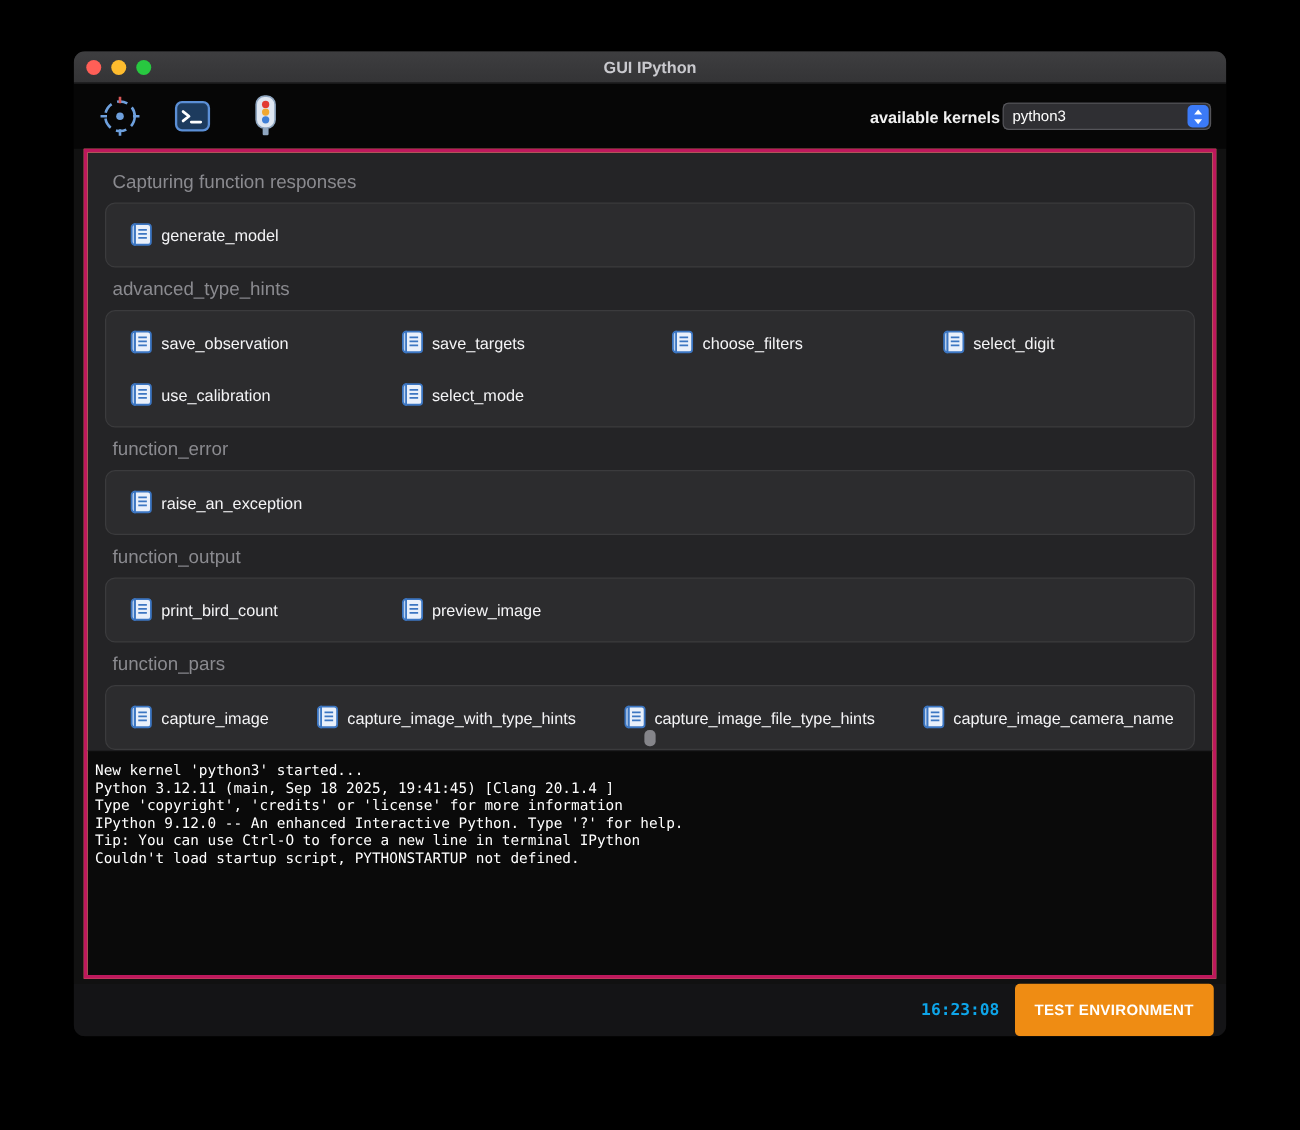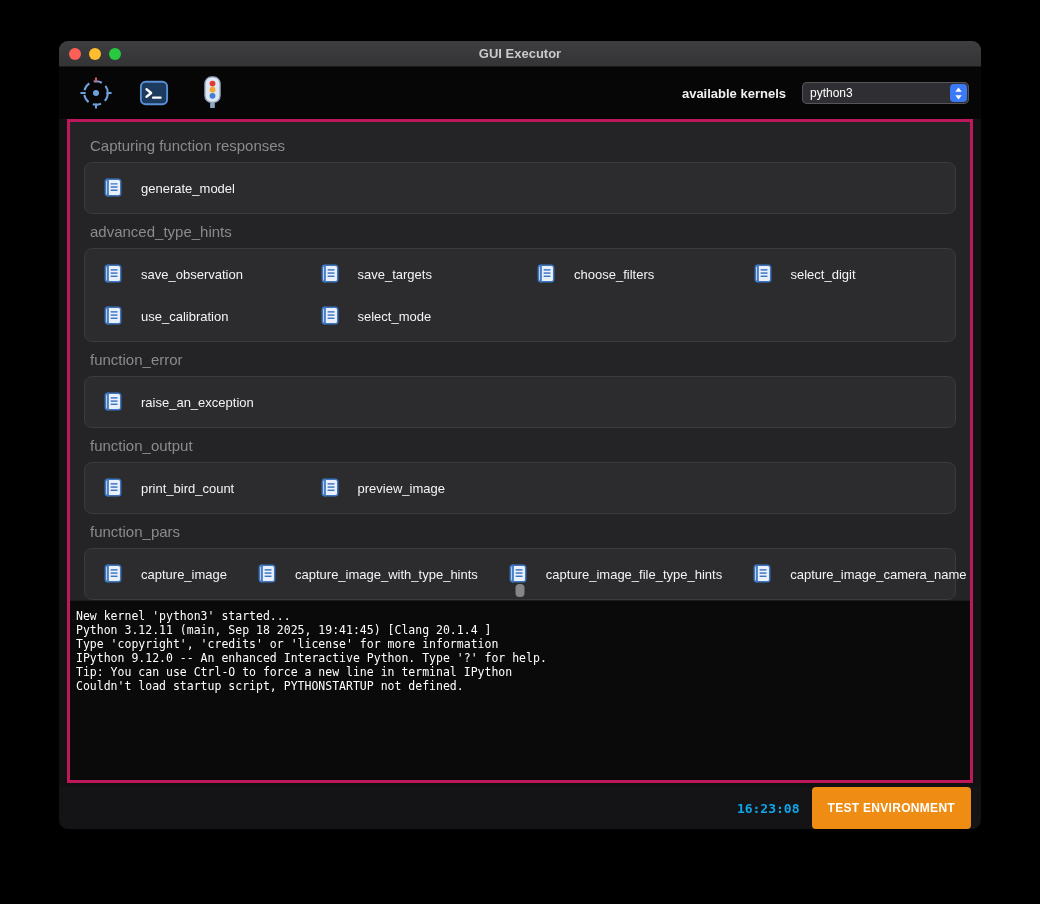--- a/index.html
+++ b/index.html
@@ -6,52 +6,52 @@
   html,body{width:1040px;height:904px;background:#000;font-family:"Liberation Sans",sans-serif;overflow:hidden}
   .window{position:absolute;left:58px;top:40px;width:924px;height:790px;background:#111;border-radius:10px;overflow:hidden;display:flex;flex-direction:column;box-shadow:0 22px 55px rgba(0,0,0,.75);border:1px solid #000}
   .titlebar{flex:0 0 26px;background:linear-gradient(#3e3e40,#343436);display:flex;align-items:center;justify-content:center;position:relative;border-bottom:1px solid #1c1c1e}
   .traffic{position:absolute;left:10px;top:7px;display:flex;gap:8px}
   .tl{width:12px;height:12px;border-radius:50%;cursor:pointer}
   .tl-close{background:#ff5f57}.tl-min{background:#febc2e}.tl-max{background:#28c840}
   .title{font-size:13px;font-weight:700;color:#c9c9ce}
   .toolbar{flex:0 0 52px;background:#060606;display:flex;align-items:center;padding:0 12px 0 18px}
   .tb-icons{display:flex;gap:20px;align-items:center}
   .tb-btn{width:38px;height:38px;display:flex;align-items:center;justify-content:center;cursor:pointer}
-  .toolbar-right{margin-left:auto;display:flex;align-items:center;gap:16px}
+  .toolbar-right{margin-left:auto;display:flex;align-items:center;gap:2px}
   .kernels-label{color:#f0f0f0;font-size:13px;font-weight:600}
   .popup{width:167px;height:22px;background:#2f2f33;border-radius:5px;display:flex;align-items:center;color:#fff;font-size:12px;padding-left:8px;position:relative;box-shadow:inset 0 0 0 1px #55555a;cursor:pointer}
   .popup .stepper{position:absolute;right:2px;top:2px;bottom:2px;width:17px;background:#3b7af7;border-radius:4px;display:flex;align-items:center;justify-content:center}
   .main-area{flex:1;margin:0 8px 4px;border:3px solid #be185d;display:flex;flex-direction:column;overflow:hidden;background:#fdba74}
   .functions-scroll{flex:0 0 478px;height:478px;background:#242426;overflow:hidden;padding:6px 12px;position:relative}
   .section-title{color:#8a8a8f;font-size:15px;line-height:18px;margin:9px 8px 7px}
   .panel{background:#2c2c2e;border:1px solid #3b3b3d;border-radius:8px;padding:4px 2px;margin:0 2px}
   .row{display:grid;grid-template-columns:repeat(4,1fr)}
   .row-wide{display:flex;justify-content:space-between}
-  .fn{display:flex;align-items:center;gap:18px;padding:10px 14px;cursor:pointer;border-radius:6px}
+  .fn{display:flex;align-items:center;gap:6px;padding:10px 14px;cursor:pointer;border-radius:6px}
   .fn-label{color:#f4f4f6;font-size:13px;white-space:nowrap}
   .fn-icon{width:22px;height:22px;flex:0 0 22px;display:flex;align-items:center;justify-content:center}
   .splitter{position:absolute;left:50%;transform:translateX(-50%);bottom:3px;width:9px;height:13px;border-radius:4px;background:#85858a;cursor:row-resize}
   .console{flex:1;background:#0a0a0a;padding:8px 6px;font-family:"DejaVu Sans Mono",monospace;font-size:11.5px;line-height:14px;color:#fff;overflow:hidden;border-top:1px solid #1d1d1f}
   .console-line{white-space:pre}
   .statusbar{flex:0 0 30px;background:#141416;display:flex;align-items:center;justify-content:flex-end;gap:12px;padding:0 10px}
   .time{color:#0ea5e9;font-size:13px;font-weight:700;font-family:"DejaVu Sans Mono",monospace}
   .badge{background:#ef8c13;color:#fff;font-size:12px;font-weight:700;padding:14px 16px;border-radius:4px;letter-spacing:.3px}
 </style>
 </head>
 <body>
 
 <div class="window">
 
   <div class="titlebar">
     <div class="traffic">
       <span class="tl tl-close"></span>
       <span class="tl tl-min"></span>
       <span class="tl tl-max"></span>
     </div>
-    <span class="title">GUI Executor</span>
+    <span class="title">GUI IPython</span>
   </div>
 
   <div class="toolbar">
     <div class="tb-icons">
       <span class="tb-btn">
         <svg viewBox="0 0 36 36" width="34" height="34">
           <circle cx="18" cy="18" r="12.5" fill="none" stroke="#6ea0dd" stroke-width="2.2" stroke-dasharray="9 5"></circle>
           <circle cx="18" cy="18" r="3.2" fill="#6ea0dd"></circle>
           <line x1="18" y1="1.5" x2="18" y2="7" stroke="#d95757" stroke-width="2.2"></line>
           <line x1="18" y1="29" x2="18" y2="34.5" stroke="#6ea0dd" stroke-width="2.2"></line>

